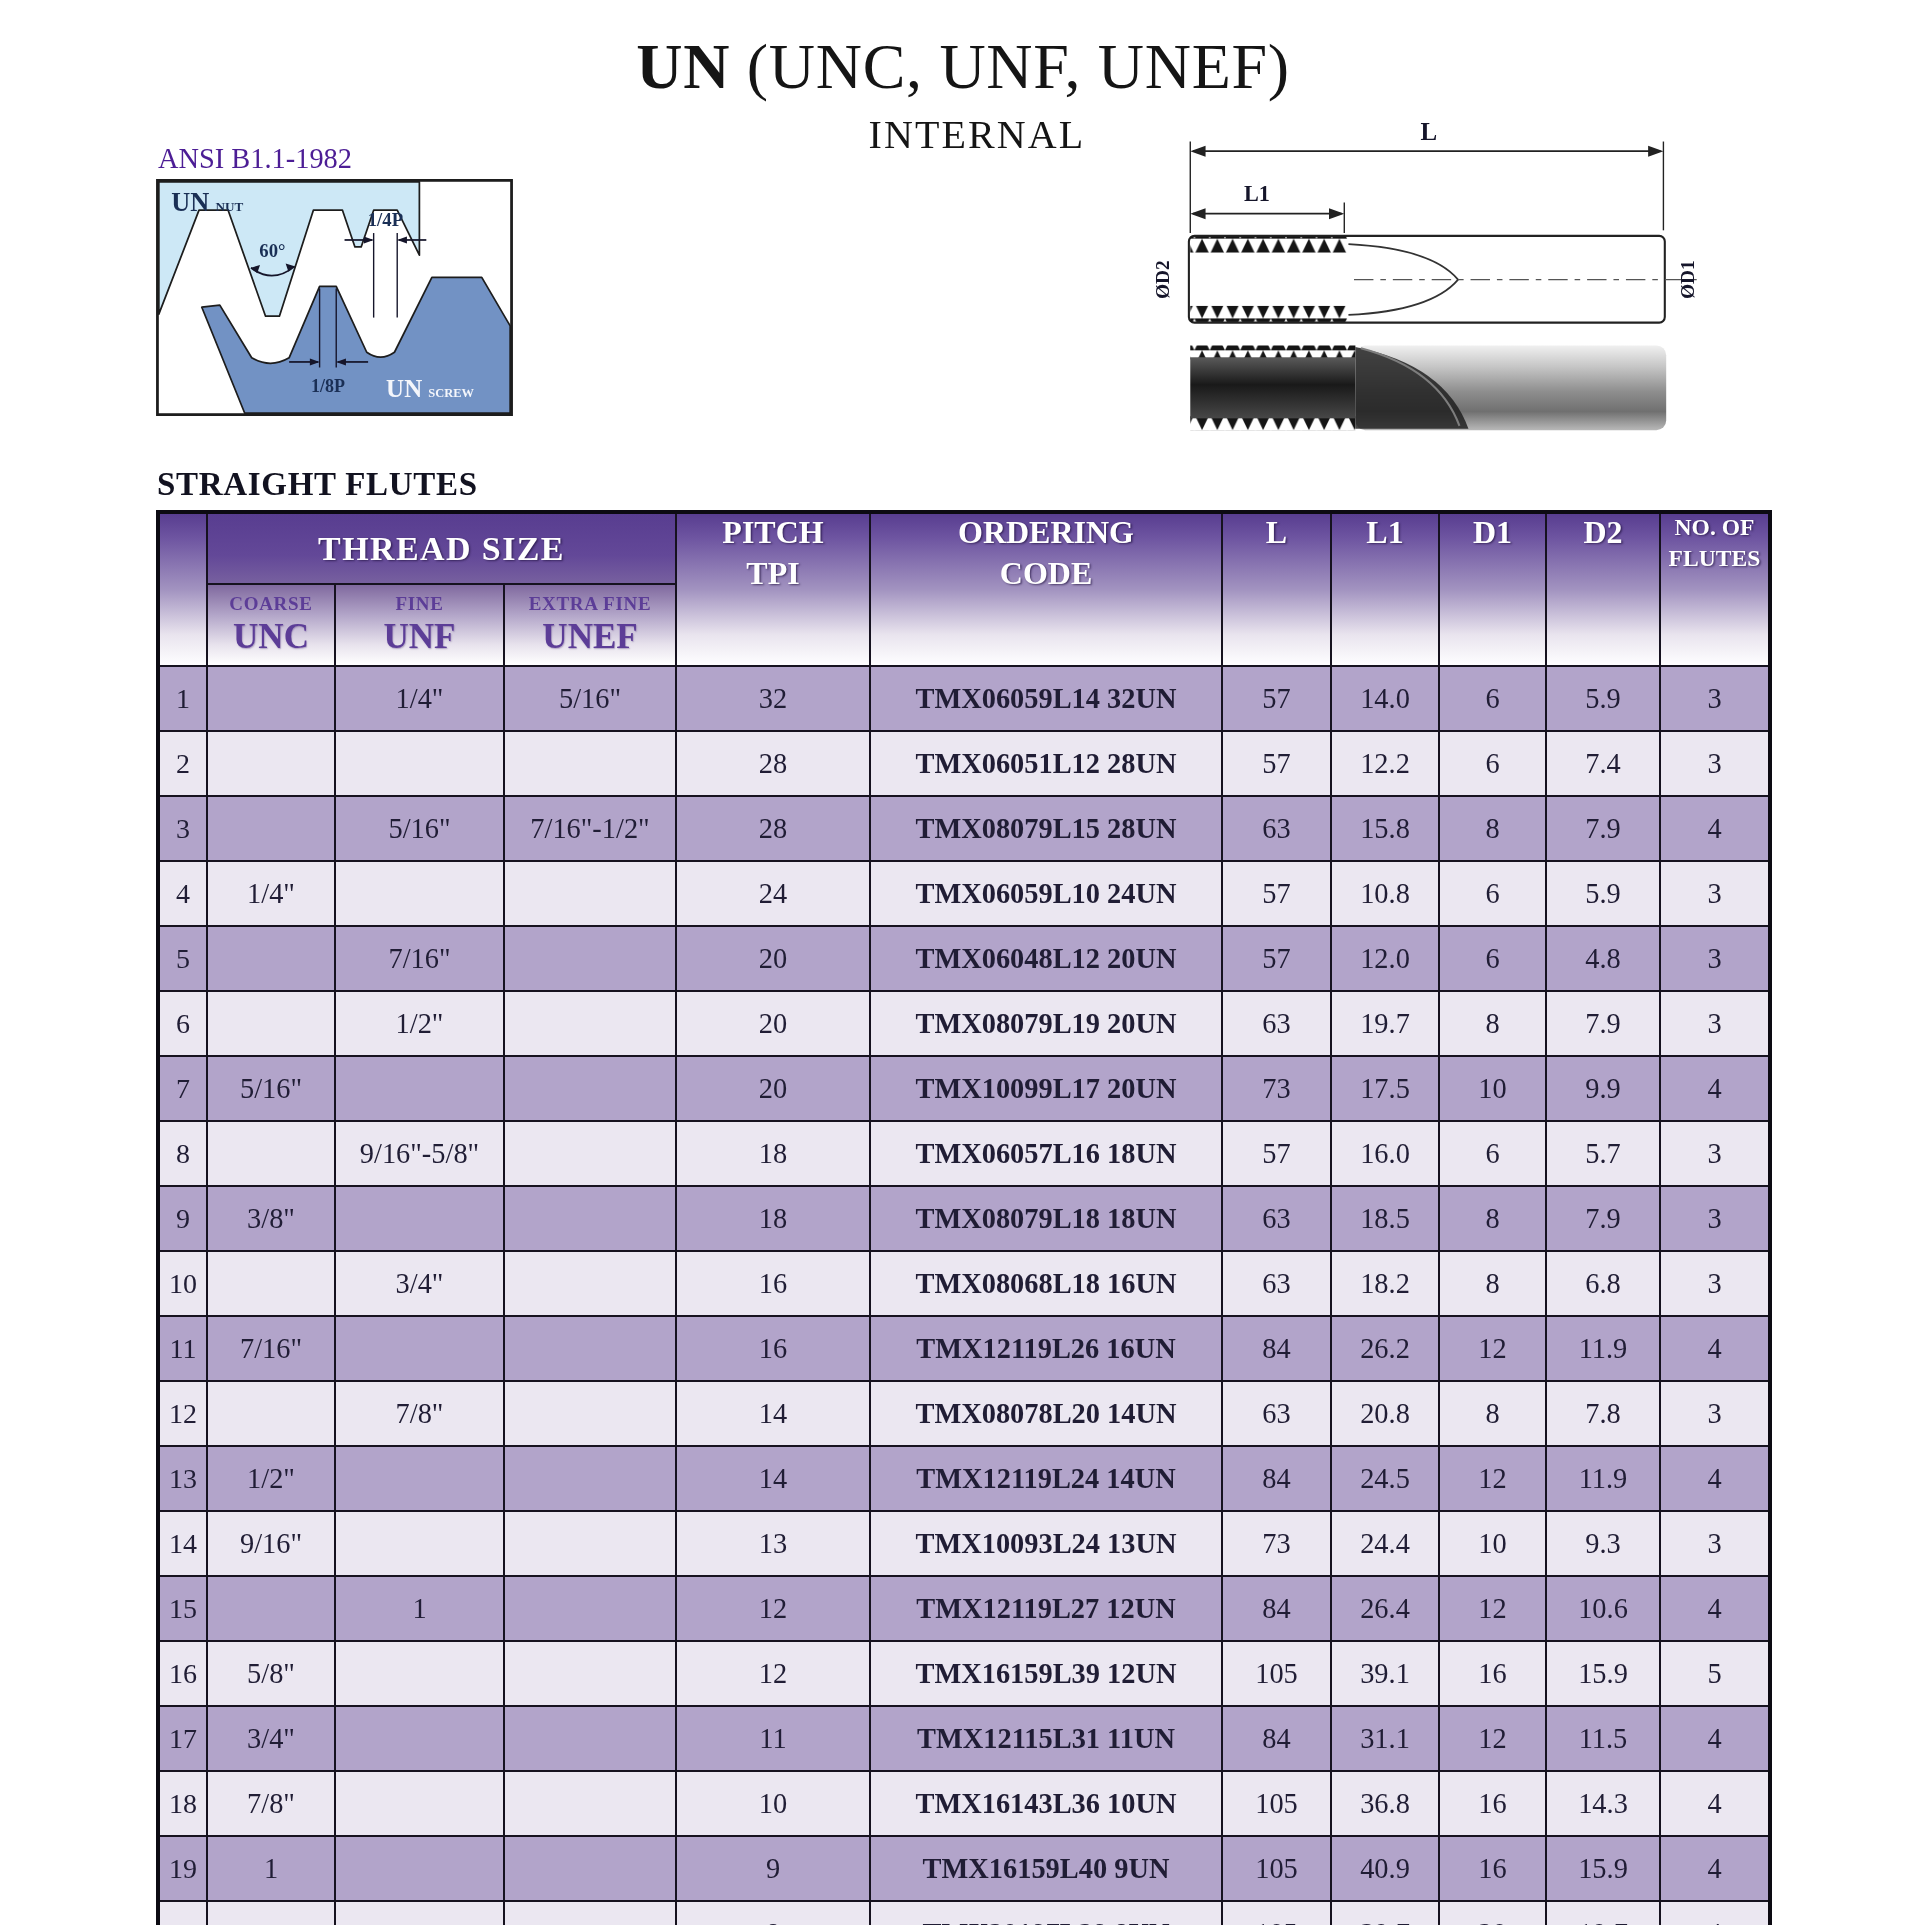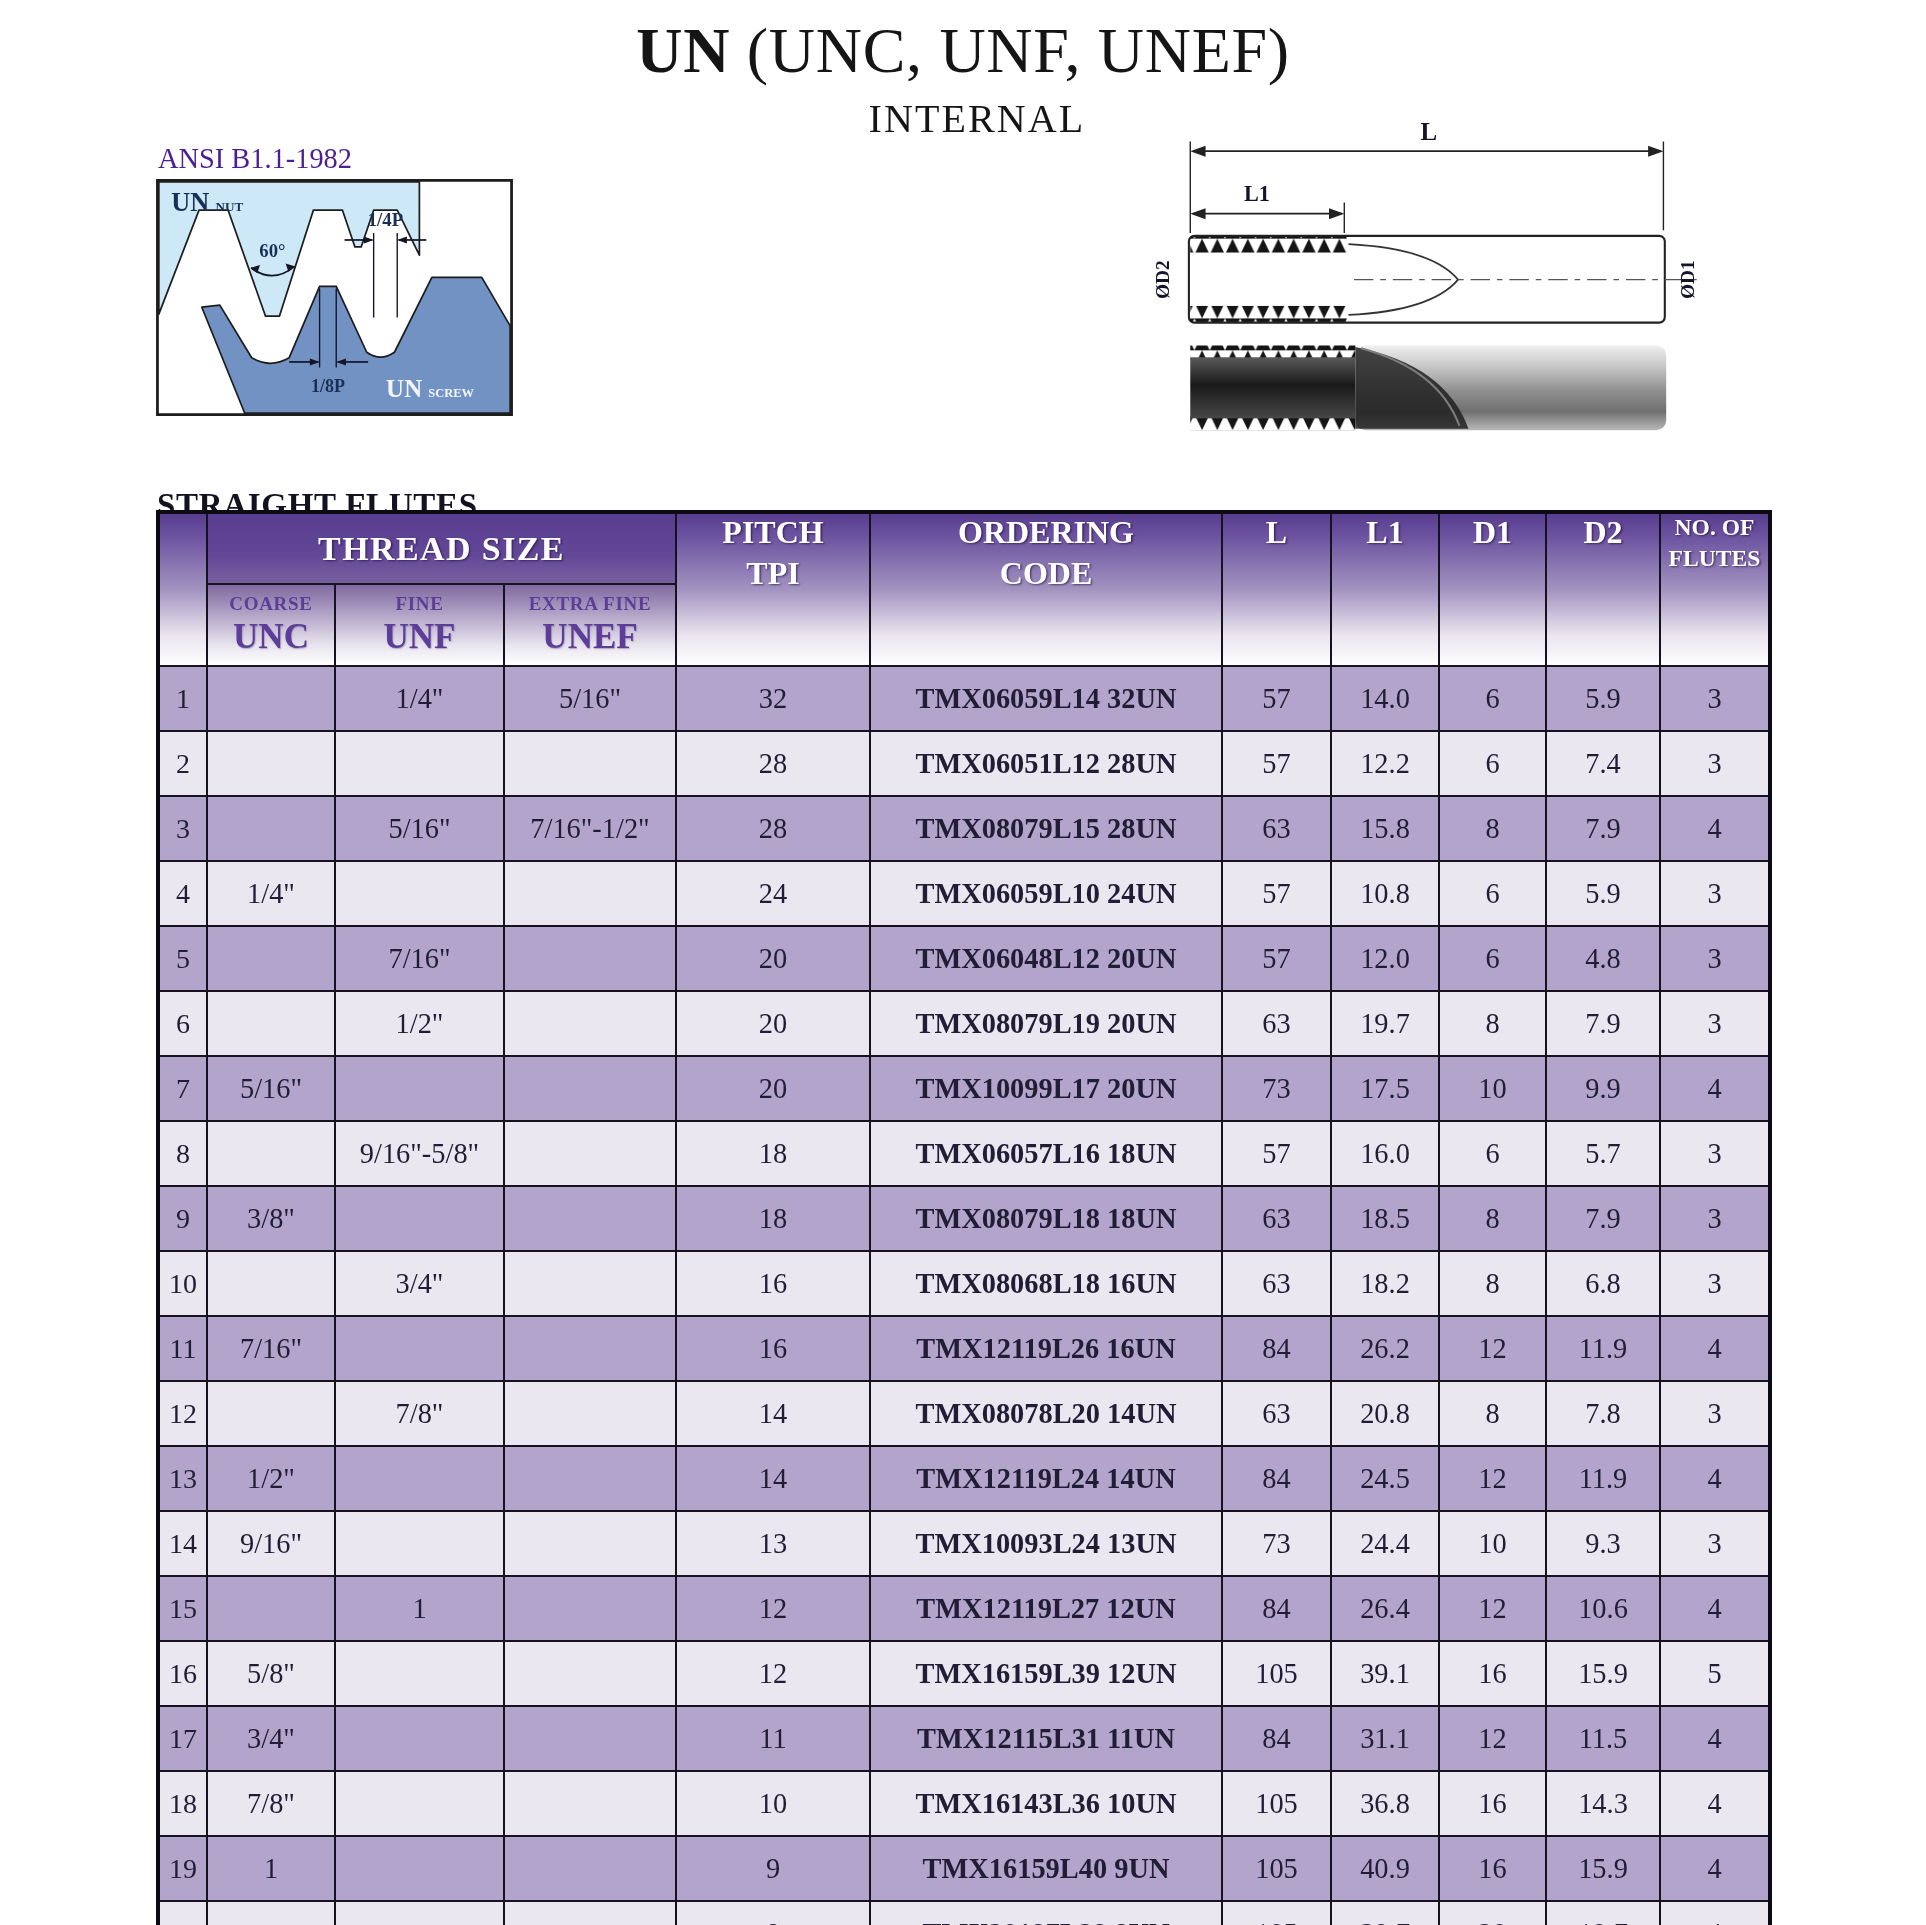--- a/index.html
+++ b/index.html
@@ -1,29 +1,29 @@
 <!DOCTYPE html>
 <html style="--accent: #5c3d97; --hdr-top: #583d90; --row-purple: #b2a4ca; --row-light: #ebe7f1;font-size:11px"><head>
 <meta charset="utf-8">
 <style>
   html,body{margin:0;padding:0;background:#ffffff;}
   .page{
     position:relative;width:1926px;height:1925px;background:#fff;
     font-family:"Liberation Serif","DejaVu Serif",serif;color:#1f1d33;overflow:hidden;
   }
   
-  .title-block{position:absolute;left:0;top:14px;width:1926px;text-align:center;}
+  .title-block{position:absolute;left:0;top:30px;width:1926px;text-align:center;}
   .title{font-size:64px;letter-spacing:0.7px;color:#151515;}
   .title .tb{font-weight:bold;}
   .subtitle{font-size:40px;letter-spacing:2.1px;margin-top:7px;color:#151515;padding-left:28px;}
   
   .ansi-label{position:absolute;left:158px;top:143px;font-size:28.4px;color:#4c1d95;}
   .thread-diagram{position:absolute;left:156px;top:179px;}
   .tool-drawing{position:absolute;left:1118px;top:111px;}
-  .section-heading{position:absolute;left:157px;top:487px;font-size:33px;font-weight:bold;letter-spacing:0.7px;color:#121220;}
+  .section-heading{position:absolute;left:157px;top:466px;font-size:33px;font-weight:bold;letter-spacing:0.7px;color:#121220;}
   
   table.spec{
     position:absolute;left:156px;top:510px;width:1614px;
     border-collapse:collapse;table-layout:fixed;
     border:4.2px solid #0c0a12;
   }
   table.spec th,table.spec td{
     border:2.1px solid #16121f;text-align:center;padding:0;
     overflow:hidden;
   }

